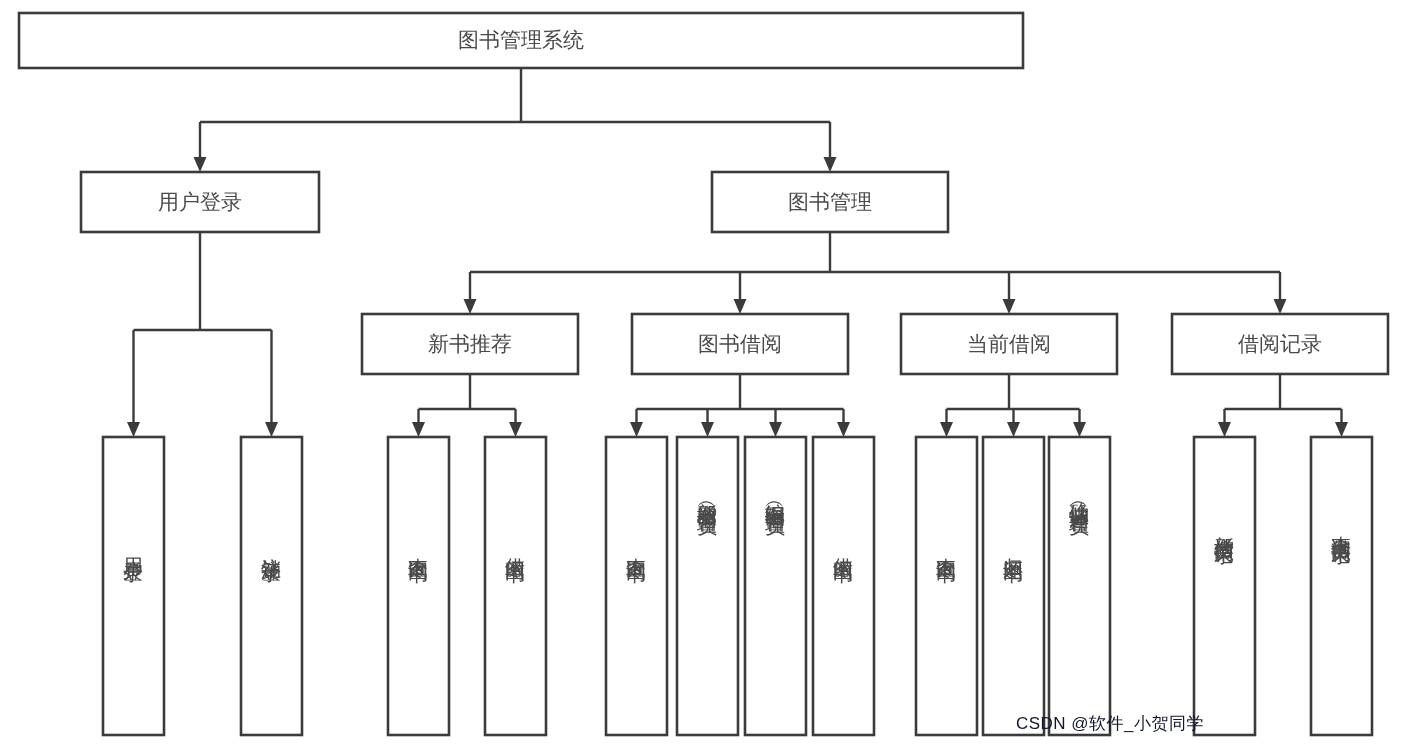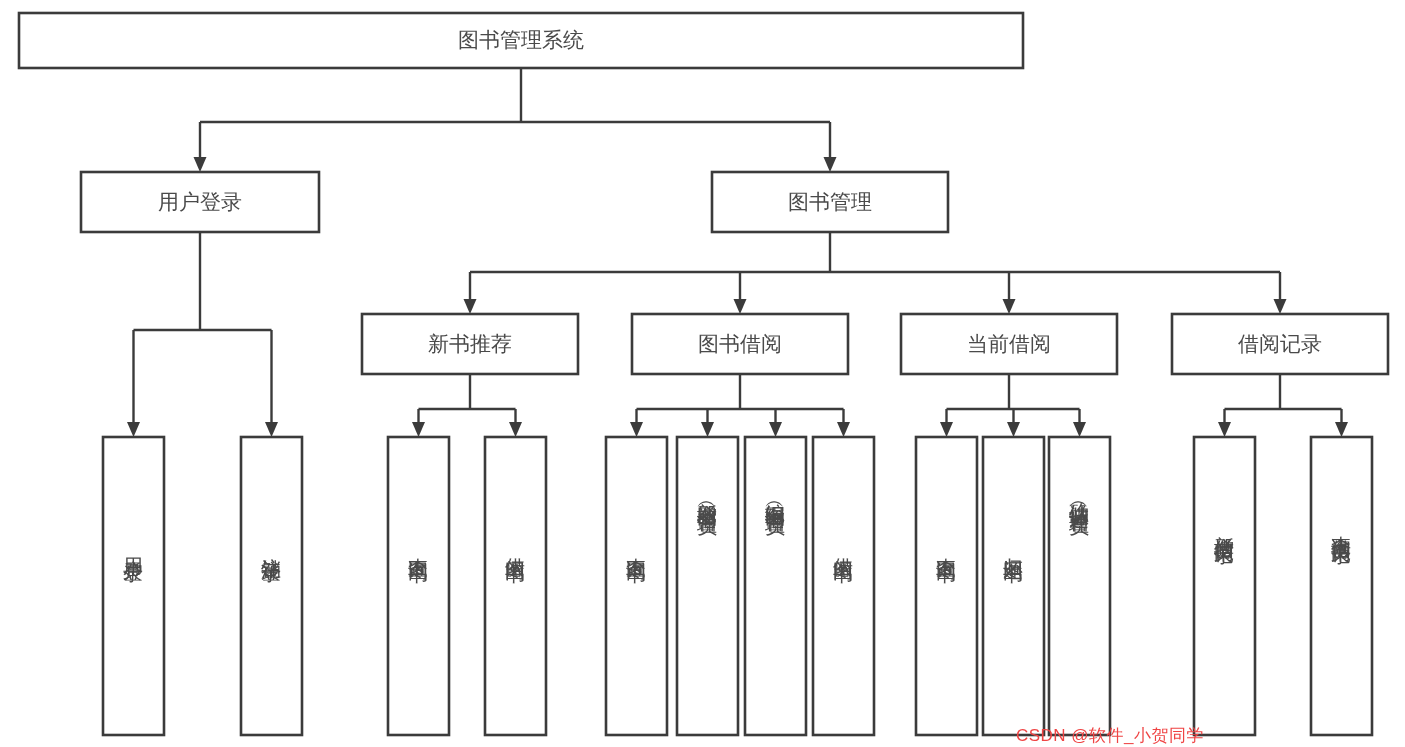--- a/index.html
+++ b/index.html
@@ -58,24 +58,24 @@
     text-orientation: upright;
     letter-spacing: 2px;
     line-height: 1;
     white-space: nowrap;
     transform: translateX(-50%);
     pointer-events: none;
   }
   .watermark {
     position: absolute;
     right: 8px;
-    bottom: 0;
+    bottom: 12px;
     font-family: "Liberation Sans", "DejaVu Sans", sans-serif;
     font-size: 17px;
-    color: #ef4444;
+    color: #0f172a;
     white-space: nowrap;
     letter-spacing: 0.5px;
   }
 </style>
 </head>
 <body>
 
 <div id="diagram-root">
 
   <svg id="flow" viewBox="0 0 1405 747">

